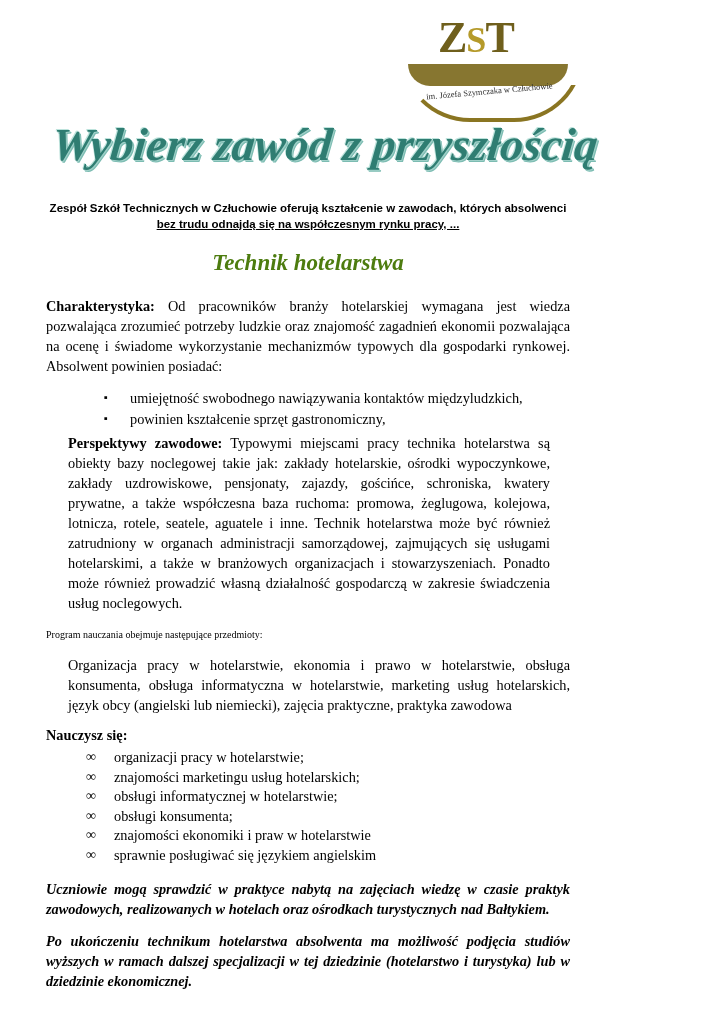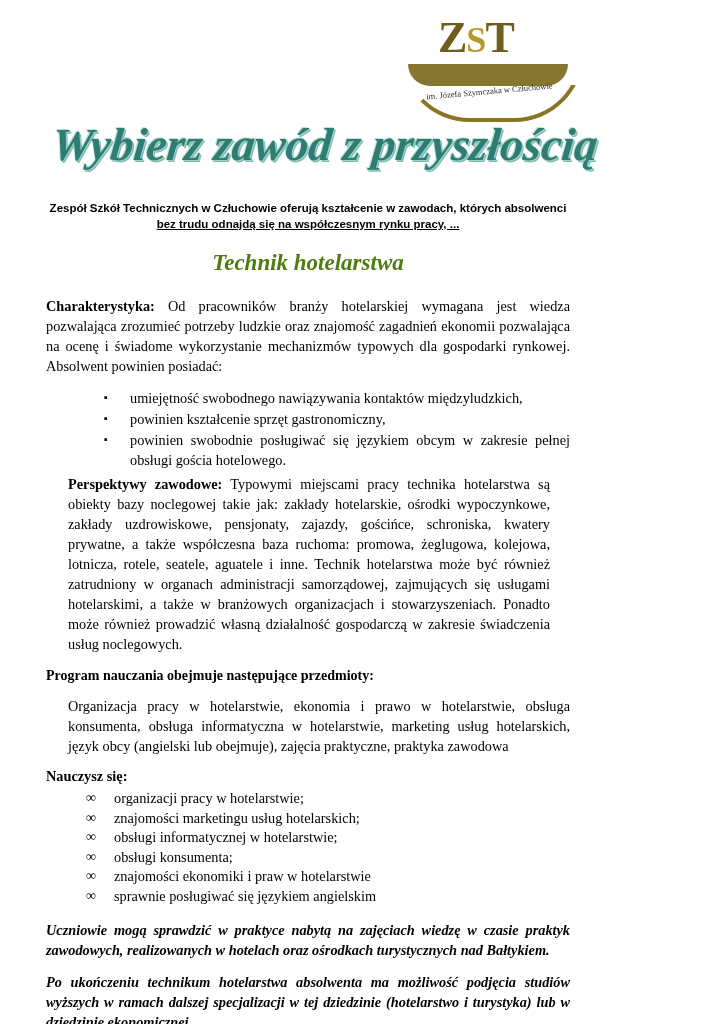--- a/index.html
+++ b/index.html
@@ -170,22 +170,22 @@
     content: "\25AA";
     position: absolute;
     left: 0;
     top: -1px;
     font-size: 11px;
     color: #000;
   }
 
   h3.section {
     margin: 6px 0 10px 0;
-    font-size: 14px;
-    font-weight: bold;
+    font-size: 10px;
+    font-weight: normal;
     line-height: 20px;
   }
 
   .para-indent {
     margin: 0 0 12px 0;
     padding-left: 22px;
     font-size: 14.3px;
     line-height: 20px;
     text-align: justify;
   }
@@ -250,29 +250,28 @@
 
   <h1 class="doc-title">Technik hotelarstwa</h1>
 
   <p class="body">
     <span class="lead">Charakterystyka:</span><span> Od pracowników branży hotelarskiej wymagana jest wiedza pozwalająca zrozumieć potrzeby ludzkie oraz znajomość zagadnień ekonomii pozwalająca na ocenę i świadome wykorzystanie mechanizmów typowych dla gospodarki rynkowej. Absolwent powinien posiadać:</span>
   </p>
 
   <ul class="bullets">
     <li>umiejętność swobodnego nawiązywania kontaktów międzyludzkich,</li>
     <li>powinien kształcenie sprzęt gastronomiczny,</li>
-    <li>powinien swobodnie posługiwać się językiem obcym w zakresie pełnej obsługi gościa hotelowego.</li>
   </ul>
 
   <p class="body indent">
     <span class="lead">Perspektywy zawodowe:</span><span> Typowymi miejscami pracy technika hotelarstwa są obiekty bazy noclegowej takie jak: zakłady hotelarskie, ośrodki wypoczynkowe, zakłady uzdrowiskowe, pensjonaty, zajazdy, gościńce, schroniska, kwatery prywatne, a także współczesna baza ruchoma: promowa, żeglugowa, kolejowa, lotnicza, rotele, seatele, aguatele i inne. Technik hotelarstwa może być również zatrudniony w organach administracji samorządowej, zajmujących się usługami hotelarskimi, a także w branżowych organizacjach i stowarzyszeniach. Ponadto może również prowadzić własną działalność gospodarczą w zakresie świadczenia usług noclegowych.</span>
   </p>
 
   <h3 class="section">Program nauczania obejmuje następujące przedmioty:</h3>
-  <p class="para-indent">Organizacja pracy w hotelarstwie, ekonomia i prawo w hotelarstwie, obsługa konsumenta, obsługa informatyczna w hotelarstwie, marketing usług hotelarskich, język obcy (angielski lub obejmuje), zajęcia praktyczne, praktyka zawodowa</p>
+  <p class="para-indent">Organizacja pracy w hotelarstwie, ekonomia i prawo w hotelarstwie, obsługa konsumenta, obsługa informatyczna w hotelarstwie, marketing usług hotelarskich, język obcy (angielski lub niemiecki), zajęcia praktyczne, praktyka zawodowa</p>
 
   <h3 class="learn">Nauczysz się:</h3>
   <ul class="infinity">
     <li>organizacji pracy w hotelarstwie;</li>
     <li>znajomości marketingu usług hotelarskich;</li>
     <li>obsługi informatycznej w hotelarstwie;</li>
     <li>obsługi konsumenta;</li>
     <li>znajomości ekonomiki i praw w hotelarstwie</li>
     <li>sprawnie posługiwać się językiem angielskim</li>
   </ul>

